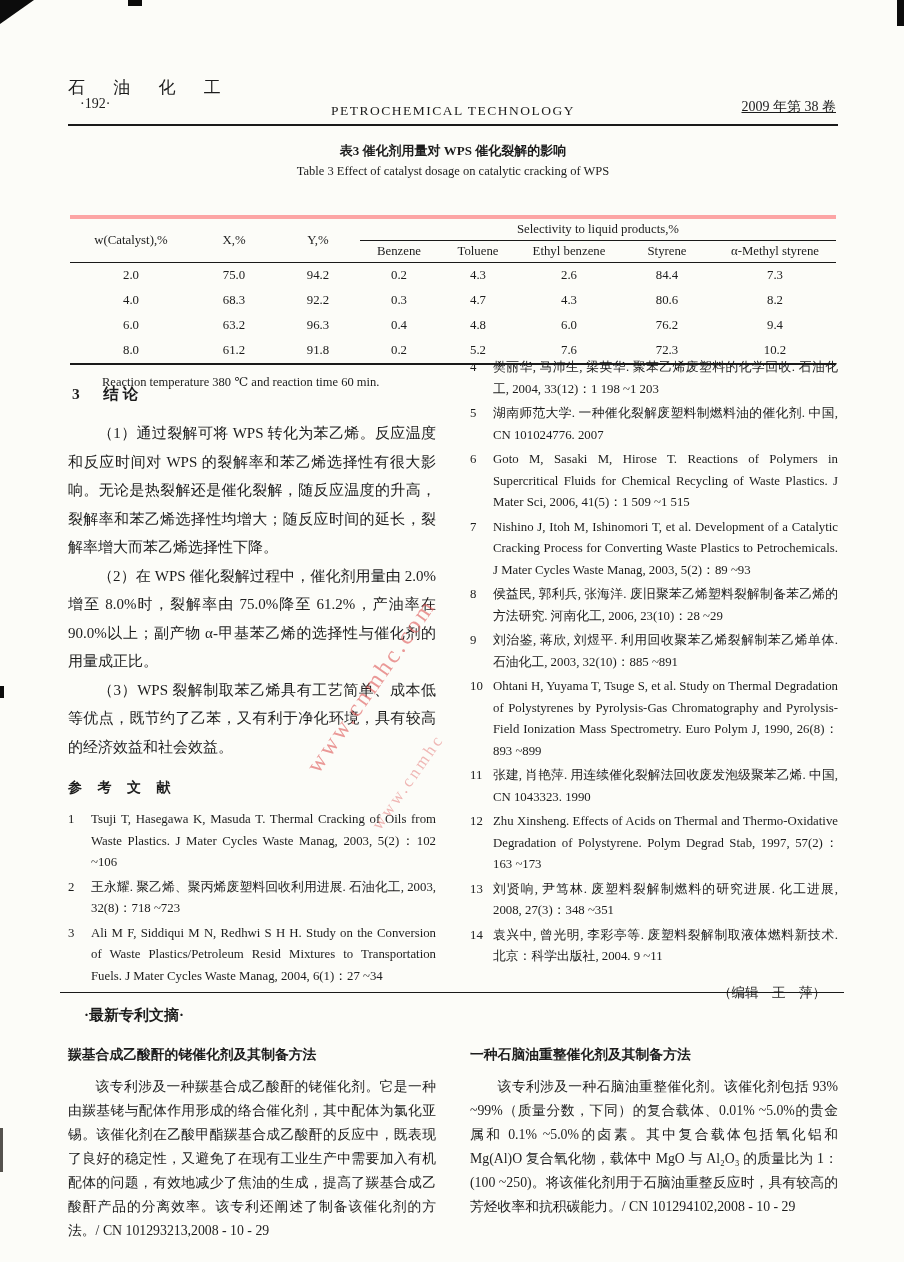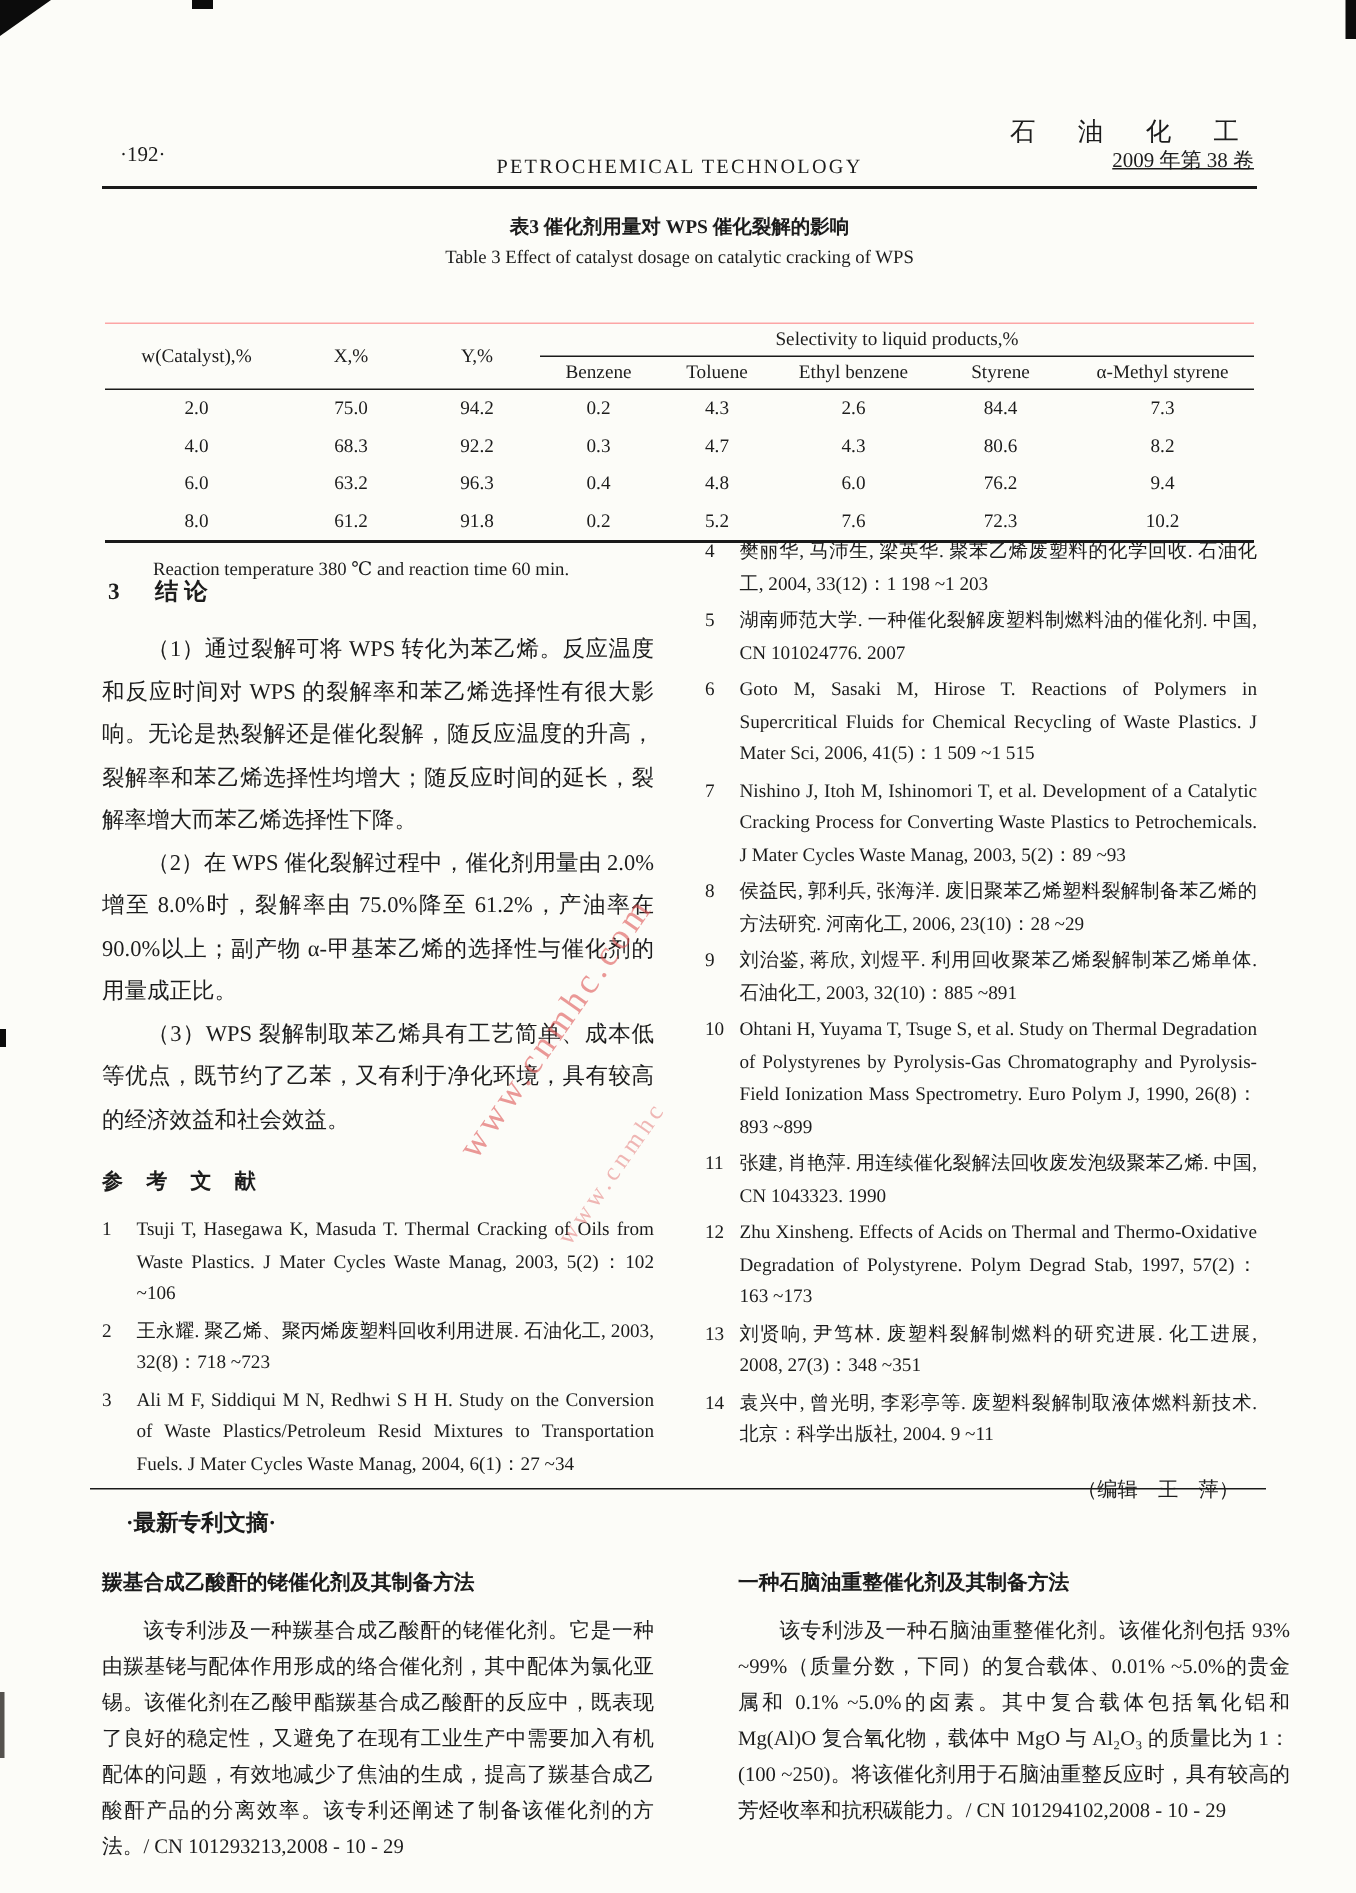--- a/index.html
+++ b/index.html
@@ -9,29 +9,29 @@
     font-family:"Liberation Serif","DejaVu Serif",serif;
   }
   
   .artifact{position:absolute;background:#0c0c0c;}
   .wedge{position:absolute;top:0;left:0;width:0;height:0;
     border-top:24px solid #0c0c0c;border-right:34px solid transparent;}
   
   .hdr{position:absolute;left:68px;top:74px;width:770px;height:50px;
     border-bottom:2px solid #1a1a1a;}
   .hdr .pnum{position:absolute;left:12px;top:22px;font-size:14px;}
-  .hdr .jcn{text-align:right;font-size:17px;letter-spacing:12px;padding-top:2px;}
+  .hdr .jcn{text-align:left;font-size:17px;letter-spacing:12px;padding-top:2px;}
   .hdr .jen{text-align:center;font-size:13.5px;letter-spacing:1.5px;margin-top:4px;}
   .hdr .issue{position:absolute;right:2px;top:24px;font-size:14px;text-decoration:underline;}
   
   .tblwrap{position:absolute;left:70px;top:142px;width:766px;}
   .cap-cn{text-align:center;font-size:13px;font-weight:600;}
   .cap-en{text-align:center;font-size:12.5px;margin-top:4px;margin-bottom:8px;}
   table.res{width:100%;border-collapse:collapse;
-    border-top:1px solid #fca5a5;border-bottom:2px solid #1a1a1a;
+    border-top:4px solid #fca5a5;border-bottom:2px solid #1a1a1a;
     font-size:12.8px;margin-top:36px;}
   table.res th,table.res td{font-weight:normal;text-align:center;padding:3px 2px;}
   th.span2{border-bottom:1.4px solid #1a1a1a;vertical-align:middle;}
   th.sel{border-bottom:1px solid #1a1a1a;padding-bottom:4px;}
   th.sub{border-bottom:1.4px solid #1a1a1a;padding:4px 2px 5px;}
   table.res td{padding:5px 2px;}
   .tfoot{margin-top:9px;font-size:12.5px;padding-left:32px;}
   
   .col{position:absolute;width:368px;font-size:15px;}
   .col-l{left:68px;top:384px;}
@@ -42,21 +42,21 @@
     margin:18px 0 12px;}
   .ref{display:flex;gap:7px;font-size:12.8px;line-height:21.5px;
     margin-bottom:3px;text-align:justify;}
   .ref .n{flex:0 0 16px;text-align:left;}
   .editor{text-align:right;padding-right:12px;margin-top:16px;font-size:13.5px;}
   
   .patent-rule{position:absolute;left:60px;top:992px;width:784px;
     border-top:1.6px solid #1a1a1a;}
   .patent-head{position:absolute;left:84px;top:1006px;font-weight:bold;font-size:15px;text-align:center;}
   .patent{position:absolute;top:1046px;width:368px;}
-  .patent.pl{left:68px;} .patent.pr{left:492px;}
+  .patent.pl{left:68px;} .patent.pr{left:470px;}
   .pt-title{font-weight:bold;font-size:13.8px;margin-bottom:11px;}
   .pt-body{font-size:13.8px;line-height:24px;text-indent:2em;text-align:justify;}
   
   .wm{position:absolute;pointer-events:none;font-size:24px;letter-spacing:3px;
     color:rgba(222,85,85,0.6);transform:rotate(-55deg);white-space:nowrap;}
   .wm2{font-size:17px;color:rgba(222,85,85,0.42);}
 </style>
 </head>
 <body>
 

